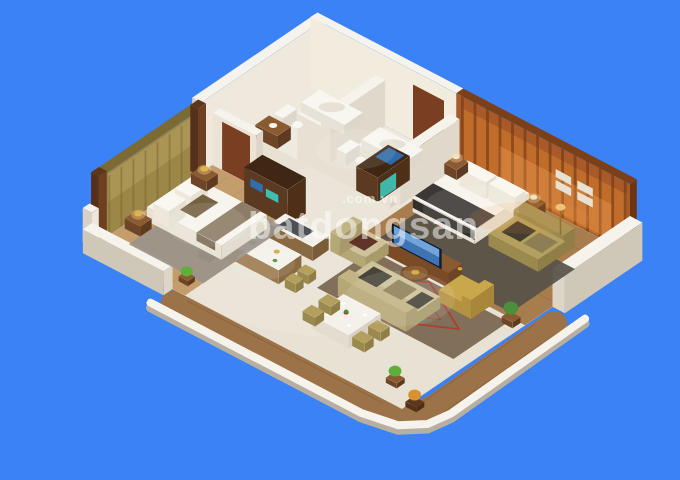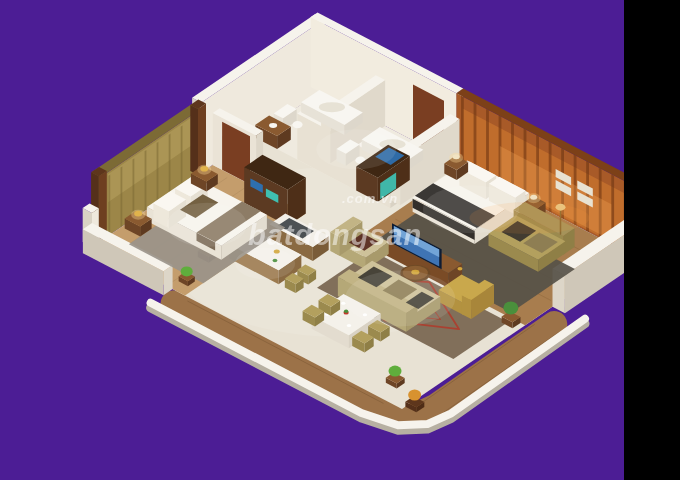--- a/index.html
+++ b/index.html
@@ -1,23 +1,23 @@
 <!DOCTYPE html>
 <html><head>
 <meta charset="utf-8">
 <style>
   html,body{margin:0;padding:0;background:#000;}
-  .stage{position:relative;width:624px;height:480px;background:#4c1d95;overflow:hidden;
-         font-family:"Liberation Sans",sans-serif;font-style:italic;}
+  .stage{position:relative;width:680px;height:480px;background:#3b82f6;overflow:hidden;
+         font-family:"Liberation Sans",sans-serif;}
   #scene-svg{position:absolute;left:0;top:0;width:680px;height:480px;}
   .watermark{position:absolute;left:248px;top:192px;z-index:5;color:rgba(255,255,255,0.5);
              pointer-events:none;line-height:1;}
   .watermark .tld{display:block;margin-left:94px;font-size:13px;font-weight:bold;
                   letter-spacing:1px;color:rgba(255,255,255,0.55);}
-  .watermark .site{display:block;margin-top:16px;font-size:29px;font-weight:bold;
+  .watermark .site{display:block;margin-top:1px;font-size:39px;font-weight:bold;
                    letter-spacing:1px;}
 </style>
 </head>
 <body>
 
 <div class="stage">
   <svg id="scene-svg" viewBox="0 0 680 480">
       <polyline points="173.6,303.4 372.0,407.0 397.1,416.0 417.1,415.5 435.0,407.1 554.3,324.1" fill="none" stroke="#9c7248" stroke-width="26" stroke-linecap="round" stroke-linejoin="round"></polyline>
       <polyline points="187.8,301.2 383.1,403.2" fill="none" stroke="#7e5a36" stroke-width="1" stroke-linecap="round" stroke-linejoin="round" opacity="0.6"></polyline>
       <polyline points="174.9,313.6 364.0,412.5" fill="none" stroke="#7e5a36" stroke-width="1" stroke-linecap="round" stroke-linejoin="round" opacity="0.6"></polyline>

